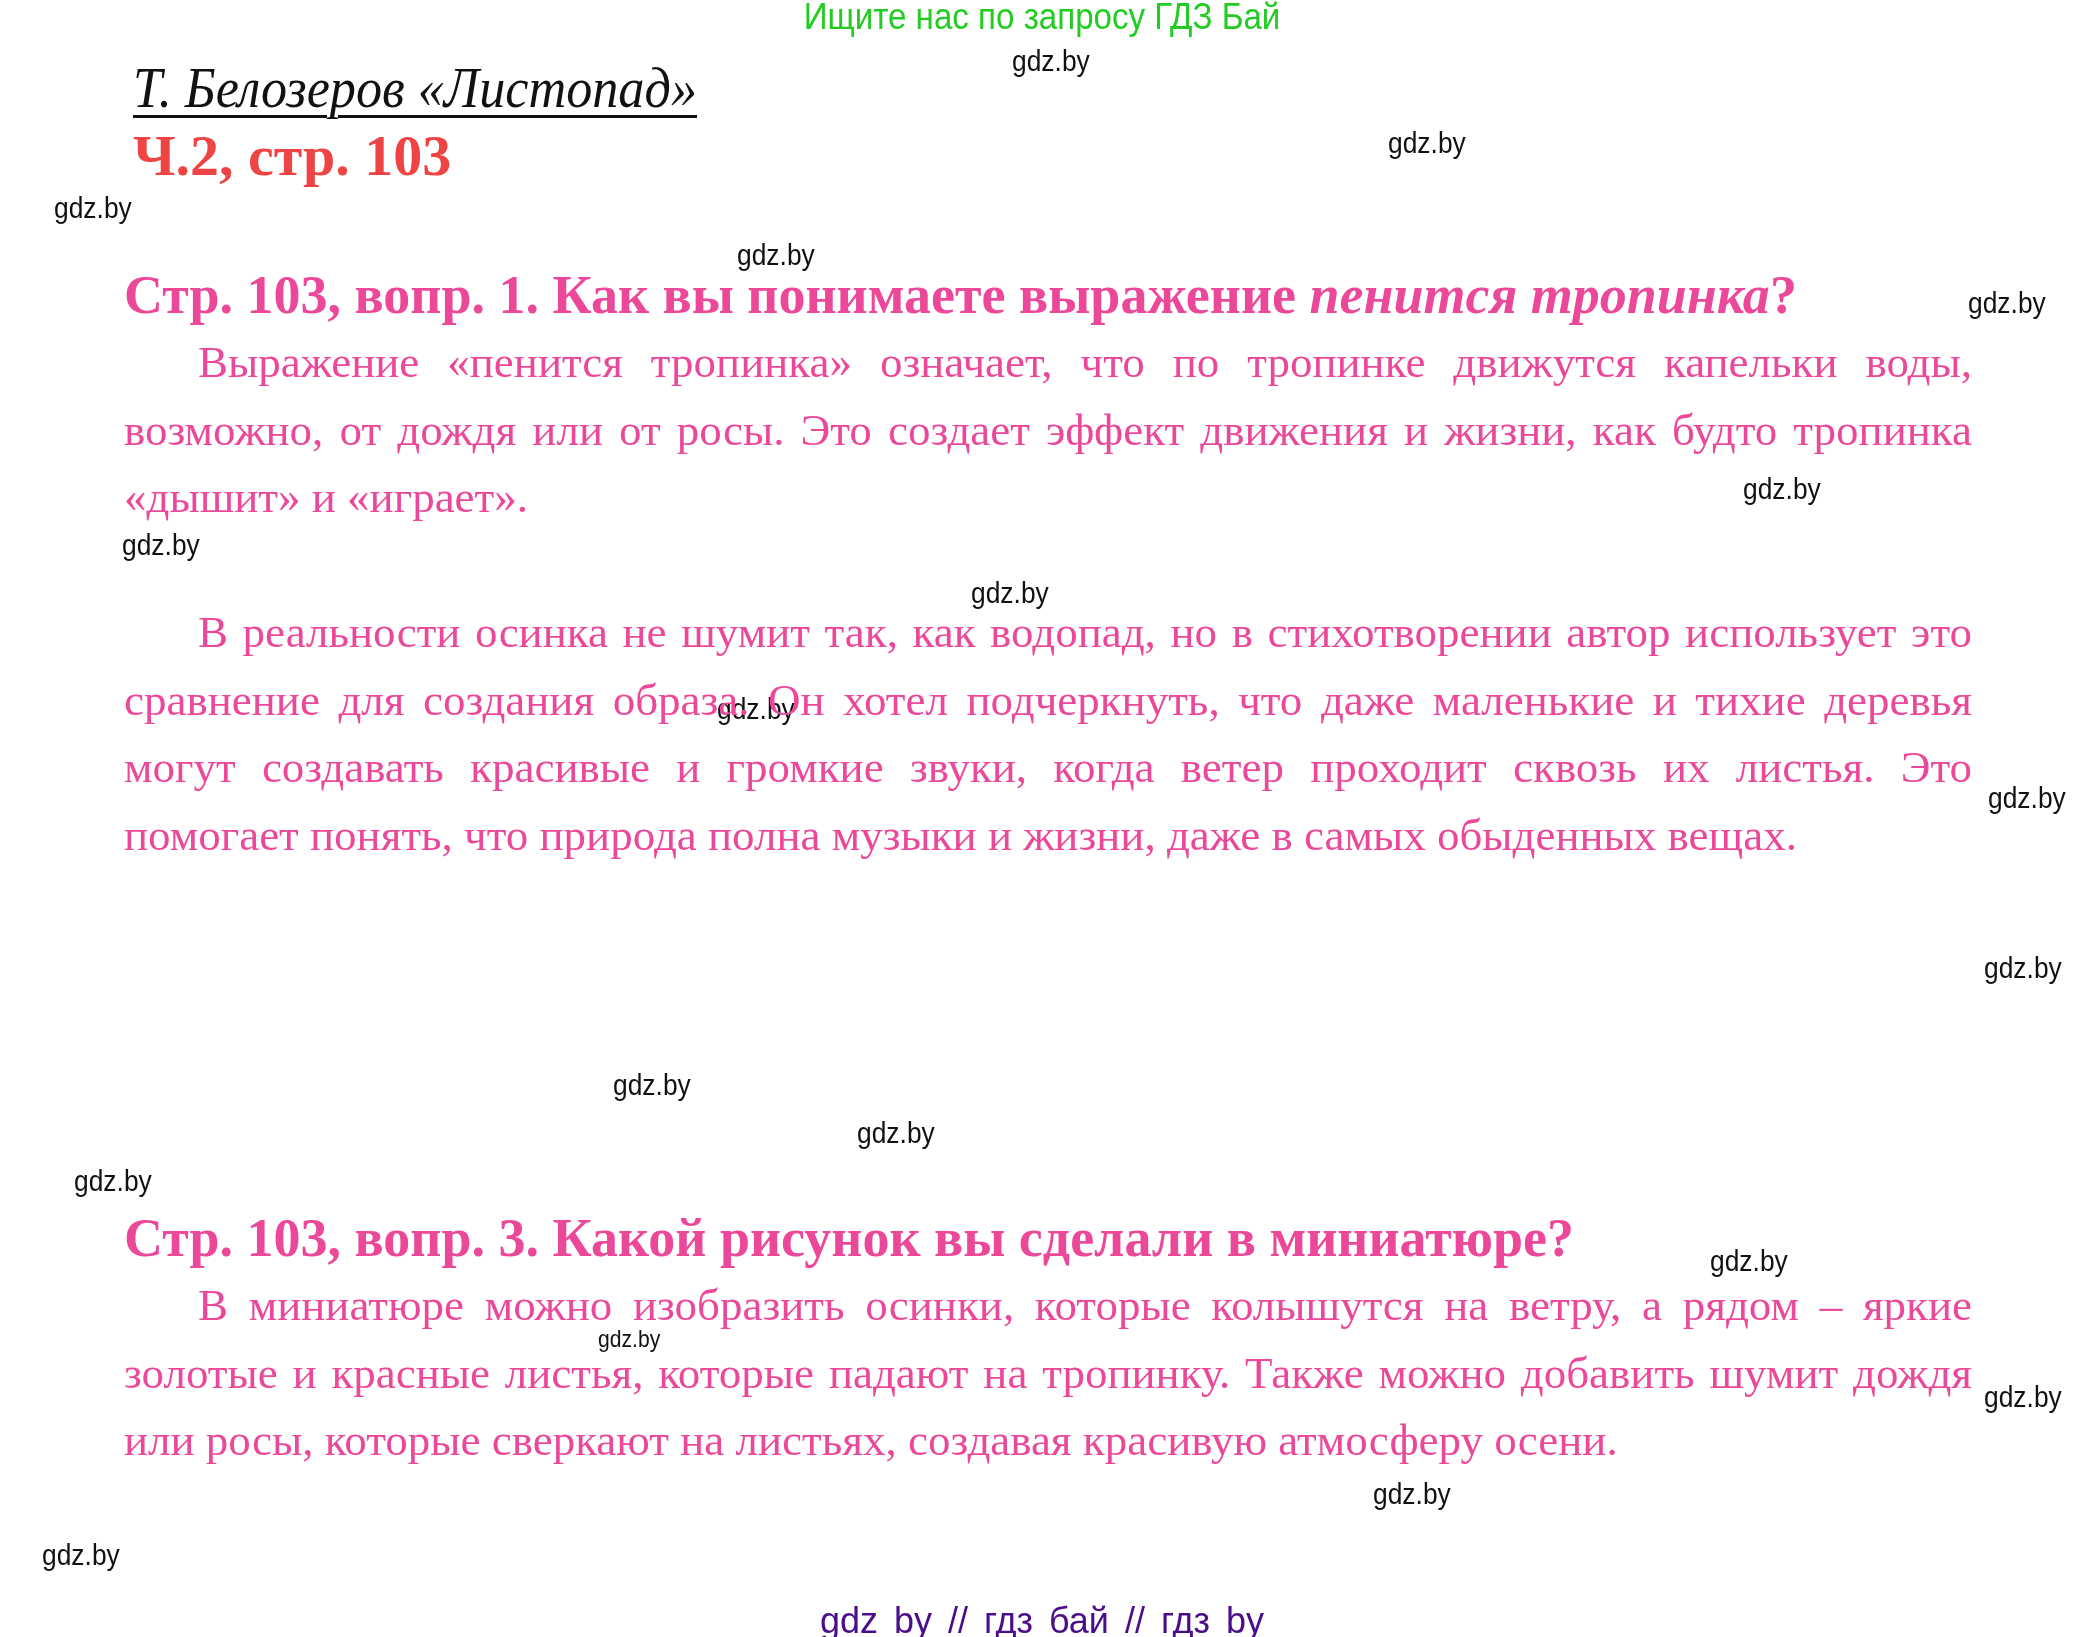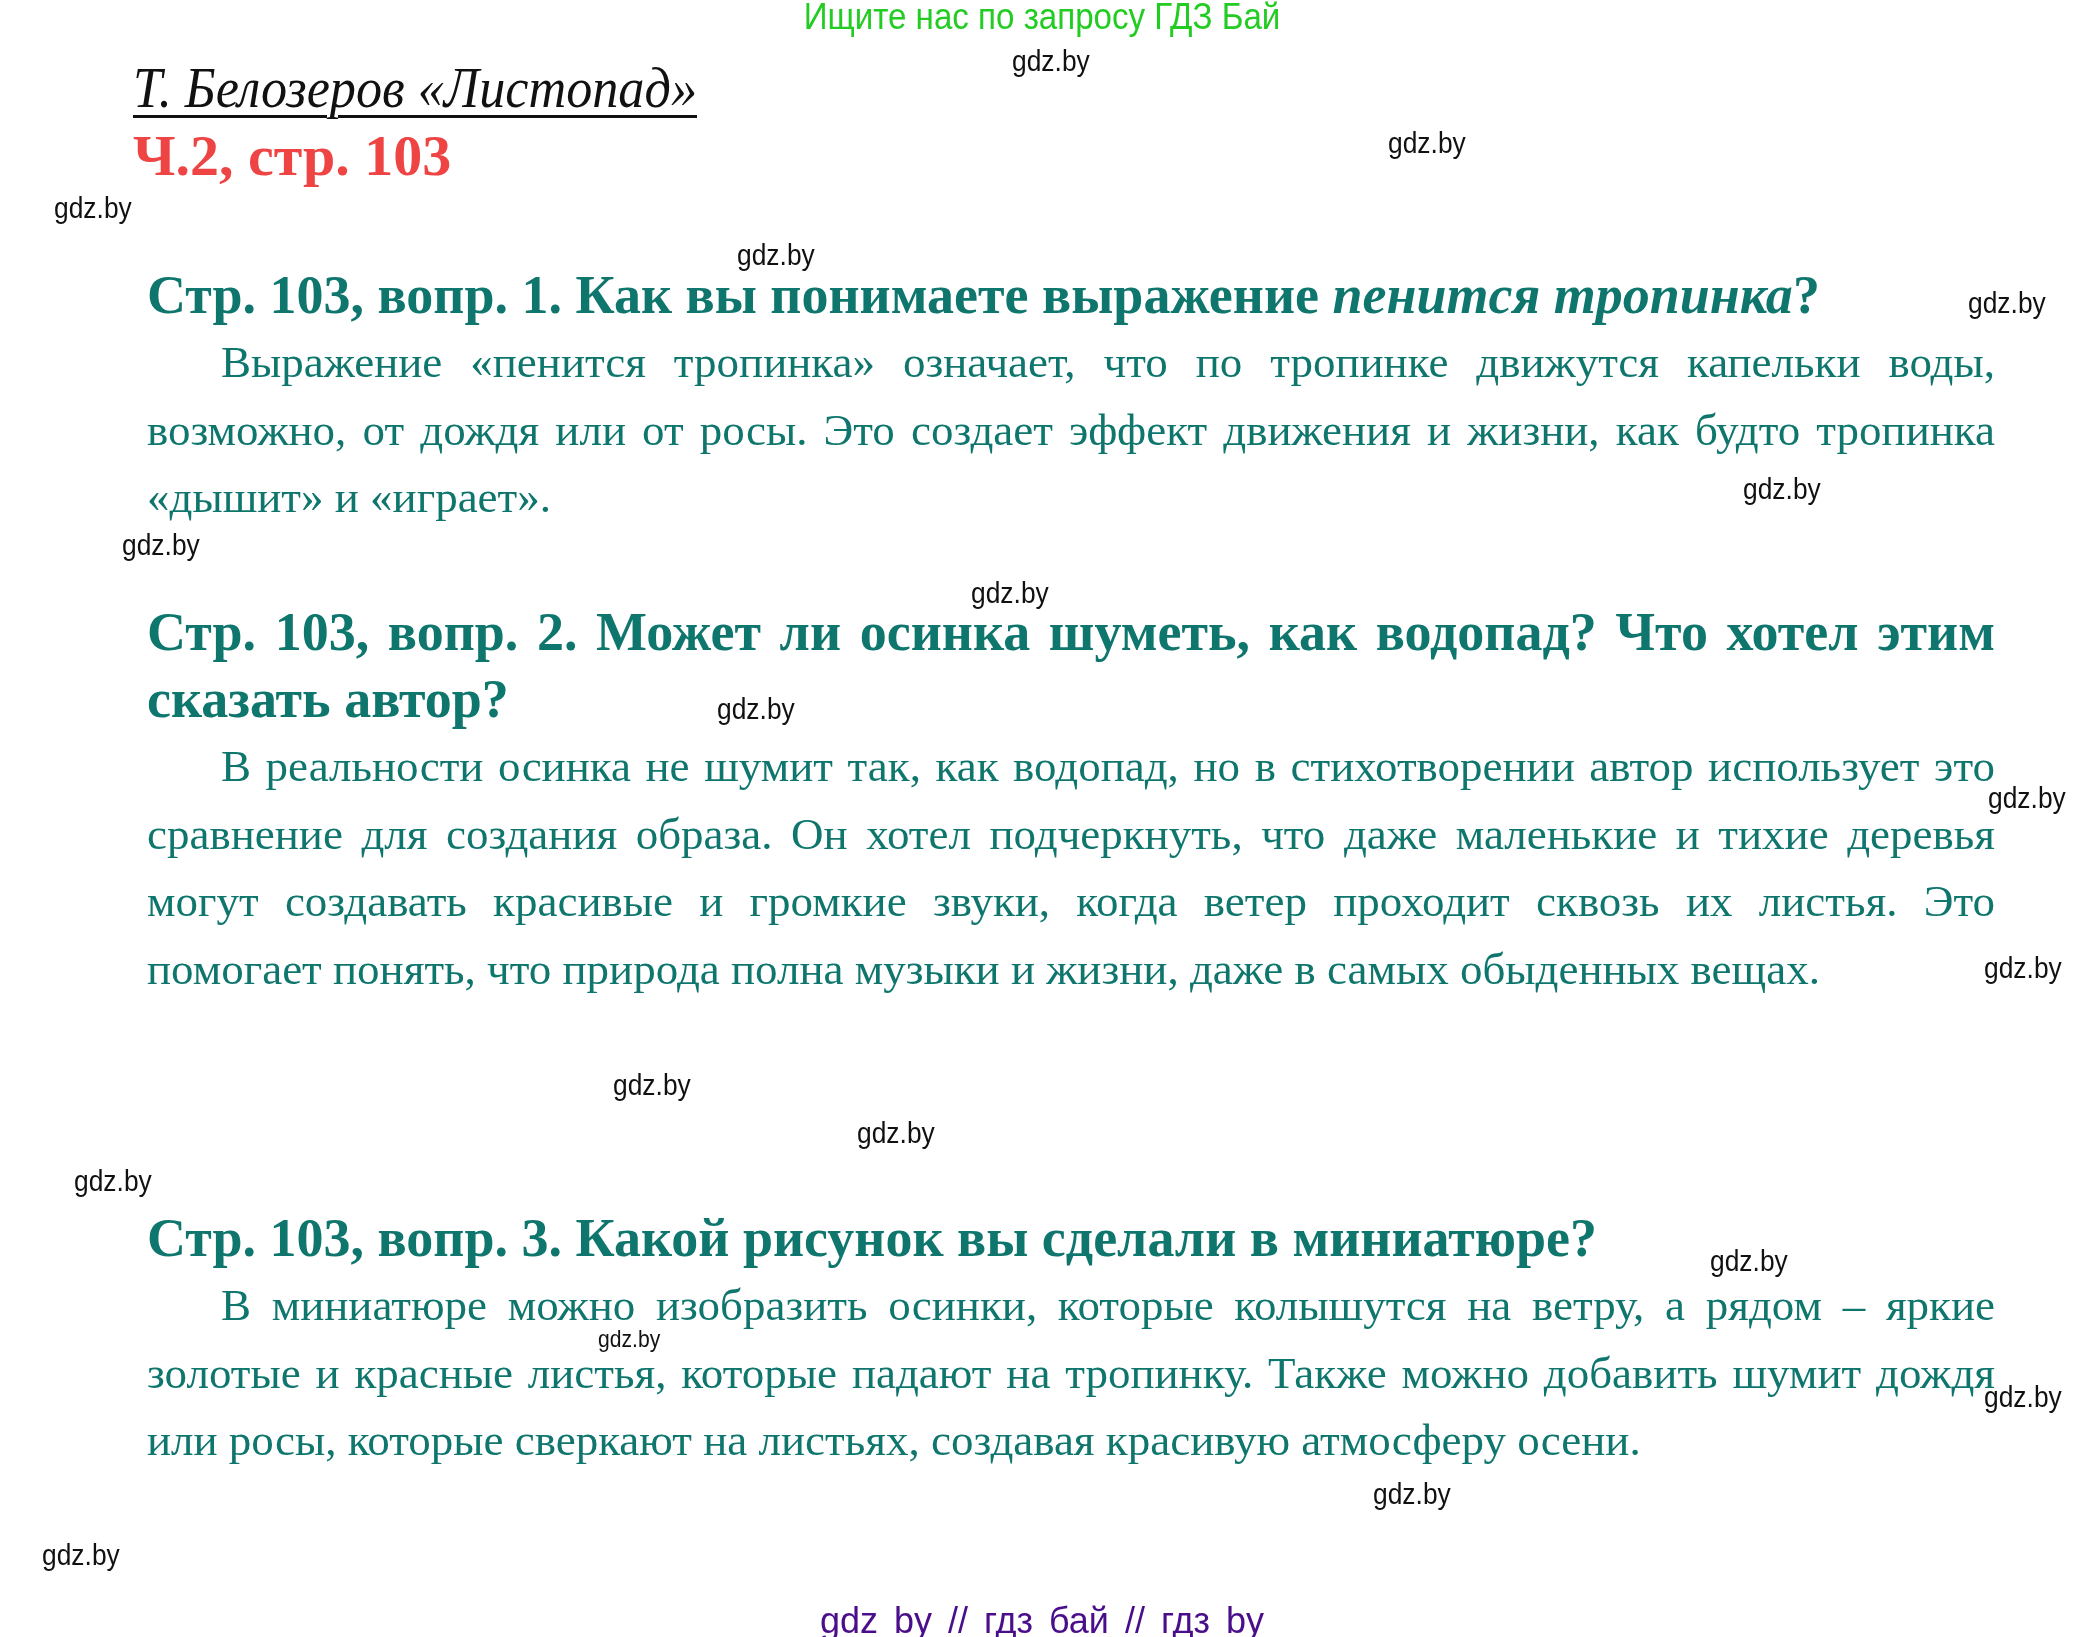--- a/index.html
+++ b/index.html
@@ -21,22 +21,22 @@
     color: #111; line-height: 1.1;
     text-decoration: underline; text-decoration-thickness: 3px; text-underline-offset: 8px;
     transform: scaleX(0.9); transform-origin: left top;
   }
   .part {
     left: 133px; top: 124px;
     font-family: "Liberation Serif", serif; font-weight: bold; font-size: 58px; color: #ef4444;
     line-height: 1.1;
   }
   .content {
-    position: absolute; left: 147px; width: 1848px;
-    font-family: "Liberation Serif", serif; color: #0f766e;
+    position: absolute; left: 124px; width: 1848px;
+    font-family: "Liberation Serif", serif; color: #ec4899;
   }
   .q-heading {
     font-weight: bold; font-size: 54px; line-height: 67px;
     text-align: justify; text-align-last: left;
   }
   .q-heading .it { font-style: italic; }
   .answer {
     font-size: 45px; line-height: 67.5px; text-align: justify;
     text-indent: 74px;
   }
@@ -73,21 +73,20 @@
 
 <div class="abs title">Т. Белозеров «Листопад»</div>
 <div class="abs part">Ч.2, стр. 103</div>
 
 <div class="content" style="top:262px;">
   <div class="q-heading"><span>Стр. 103, вопр. 1. Как вы понимаете выражение </span><span class="it">пенится тропинка</span><span>?</span></div>
   <div class="answer">Выражение «пенится тропинка» означает, что по тропинке движутся капельки воды, возможно, от дождя или от росы. Это создает эффект движения и жизни, как будто тропинка «дышит» и «играет».</div>
 </div>
 
 <div class="content" style="top:599px;">
-  <div class="q-heading" style="text-align:justify;">Стр. 103, вопр. 2. Может ли осинка шуметь, как водопад? Что хотел этим сказать автор?</div>
   <div class="answer">В реальности осинка не шумит так, как водопад, но в стихотворении автор использует это сравнение для создания образа. Он хотел подчеркнуть, что даже маленькие и тихие деревья могут создавать красивые и громкие звуки, когда ветер проходит сквозь их листья. Это помогает понять, что природа полна музыки и жизни, даже в самых обыденных вещах.</div>
 </div>
 
 <div class="content" style="top:1205px;">
   <div class="q-heading">Стр. 103, вопр. 3. Какой рисунок вы сделали в миниатюре?</div>
   <div class="answer">В миниатюре можно изобразить осинки, которые колышутся на ветру, а рядом – яркие золотые и красные листья, которые падают на тропинку. Также можно добавить шумит дождя или росы, которые сверкают на листьях, создавая красивую атмосферу осени.</div>
 </div>
 
 <div class="abs footer">gdz by  //  гдз бай  //  гдз by</div>
 

